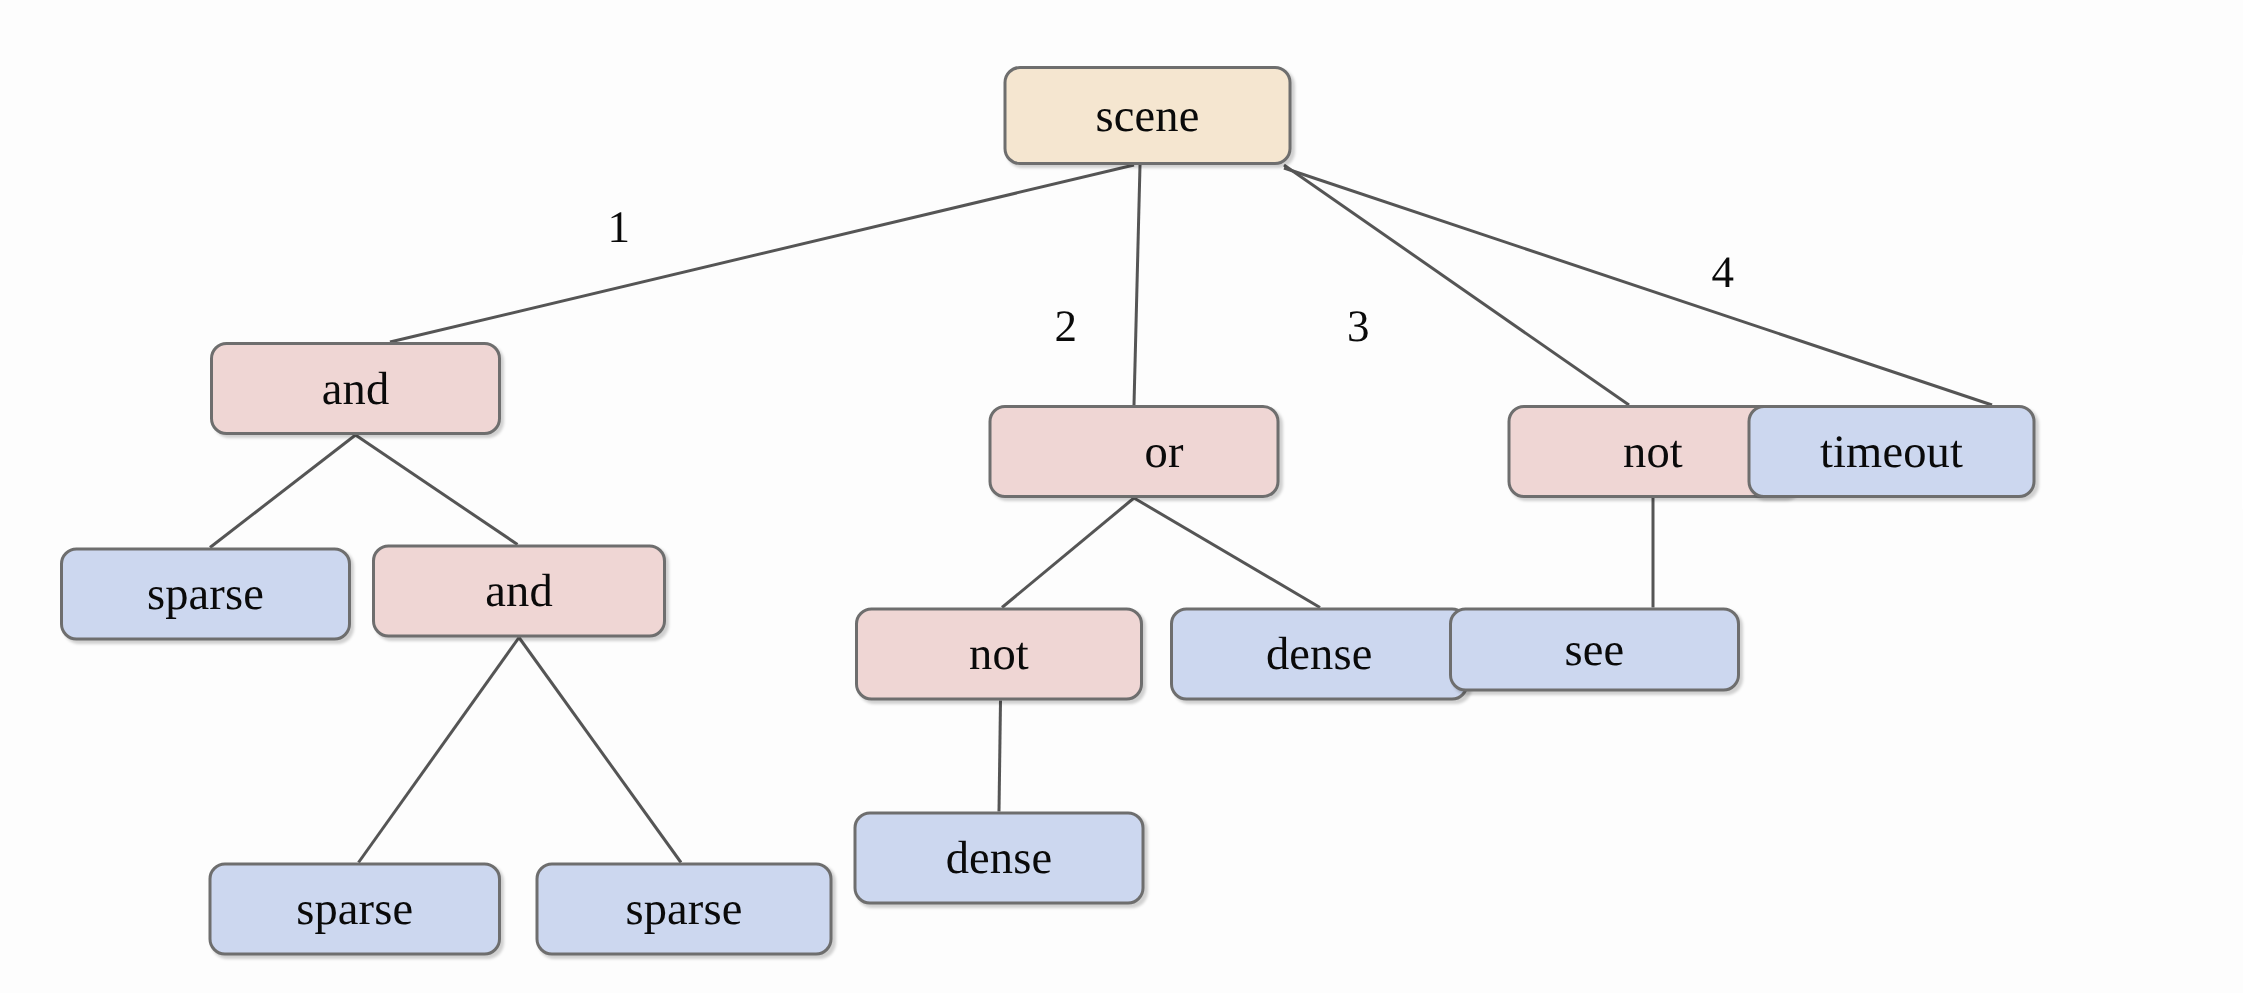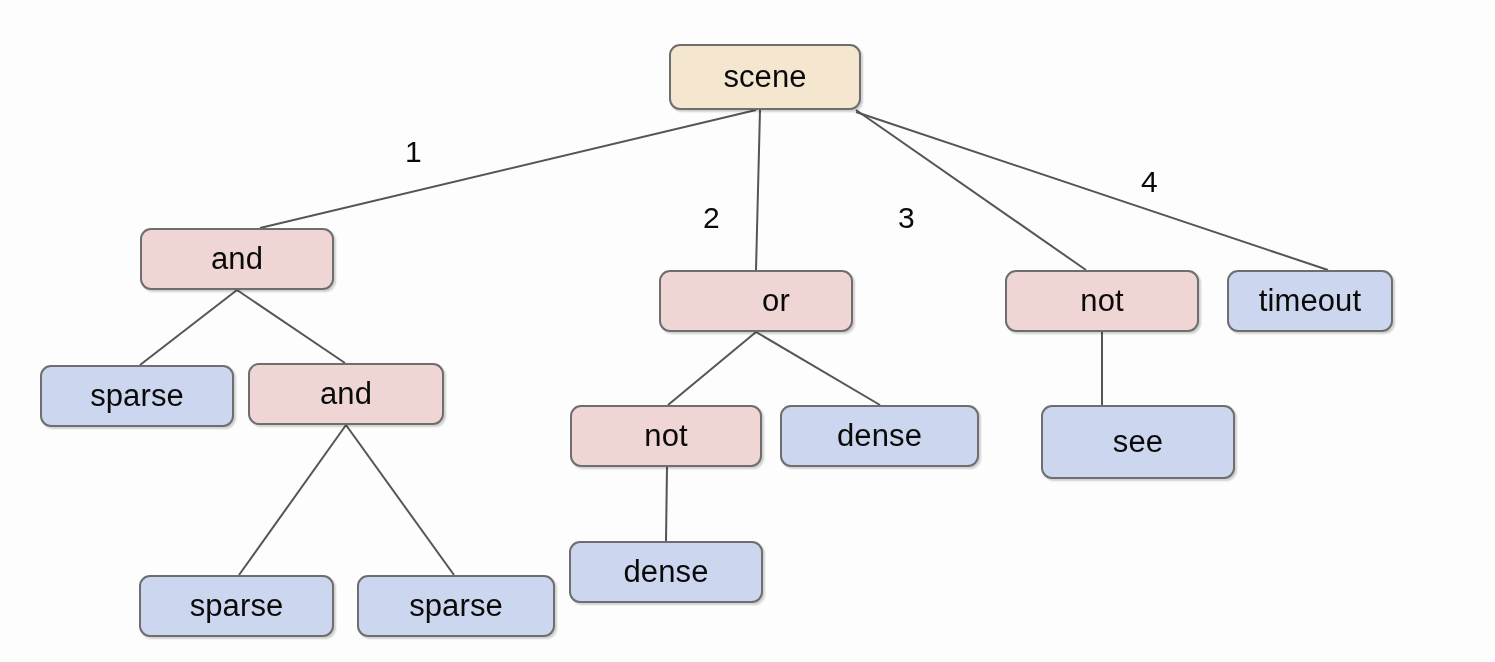--- a/index.html
+++ b/index.html
@@ -7,21 +7,21 @@
     margin: 0;
     padding: 0;
     background: #ffffff;
   }
   #canvas {
     position: relative;
     width: 1495px;
     height: 662px;
     background: #fdfdfd;
     overflow: hidden;
-    font-family: Liberation Sans, sans-serif;
+    font-family: Liberation Serif, serif;
   }
   #edge-layer {
     position: absolute;
     left: 0;
     top: 0;
     width: 1495px;
     height: 662px;
     pointer-events: none;
   }
   .node {
@@ -77,36 +77,36 @@
       </div>
       <div class="node op" style="left: 140px; top: 228px; width: 194px; height: 62px;">
         <span class="node-label">and</span>
       </div>
       <div class="node op" style="left: 659px; top: 270px; width: 194px; height: 62px; padding-left: 40px;">
         <span class="node-label">or</span>
       </div>
       <div class="node op" style="left: 1005px; top: 270px; width: 194px; height: 62px;">
         <span class="node-label">not</span>
       </div>
-      <div class="node leaf" style="left: 1227px; top: 270px; width: 166px; height: 62px;">
+      <div class="node leaf" style="left: 1165px; top: 270px; width: 192px; height: 62px;">
         <span class="node-label">timeout</span>
       </div>
       <div class="node leaf" style="left: 40px; top: 365px; width: 194px; height: 62px;">
         <span class="node-label">sparse</span>
       </div>
       <div class="node op" style="left: 248px; top: 363px; width: 196px; height: 62px;">
         <span class="node-label">and</span>
       </div>
       <div class="node op" style="left: 570px; top: 405px; width: 192px; height: 62px;">
         <span class="node-label">not</span>
       </div>
       <div class="node leaf" style="left: 780px; top: 405px; width: 199px; height: 62px;">
         <span class="node-label">dense</span>
       </div>
-      <div class="node leaf" style="left: 1041px; top: 405px; width: 194px; height: 74px; justify-content: center;">
+      <div class="node leaf" style="left: 966px; top: 405px; width: 194px; height: 56px; justify-content: center;">
         <span class="node-label">see</span>
       </div>
       <div class="node leaf" style="left: 569px; top: 541px; width: 194px; height: 62px;">
         <span class="node-label">dense</span>
       </div>
       <div class="node leaf" style="left: 139px; top: 575px; width: 195px; height: 62px;">
         <span class="node-label">sparse</span>
       </div>
       <div class="node leaf" style="left: 357px; top: 575px; width: 198px; height: 62px;">
         <span class="node-label">sparse</span>

